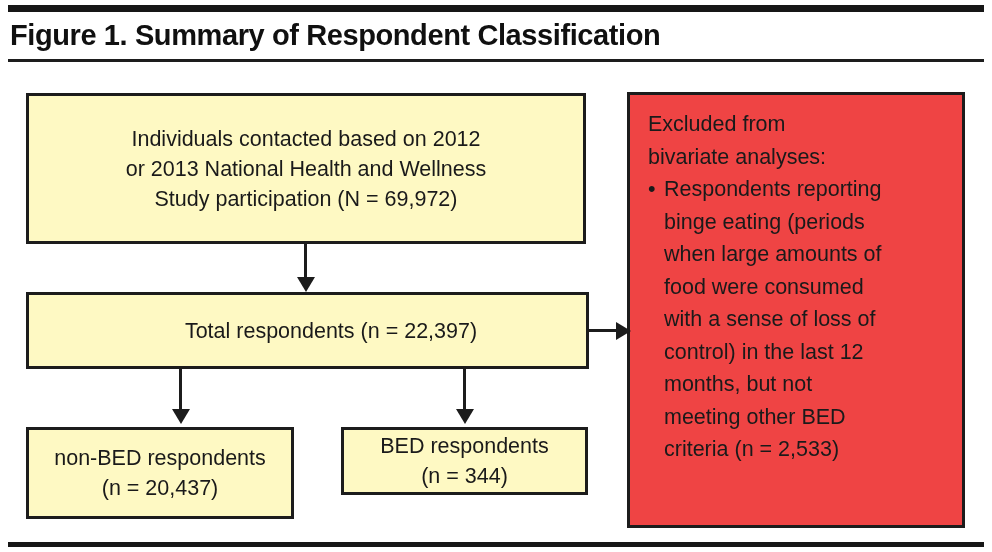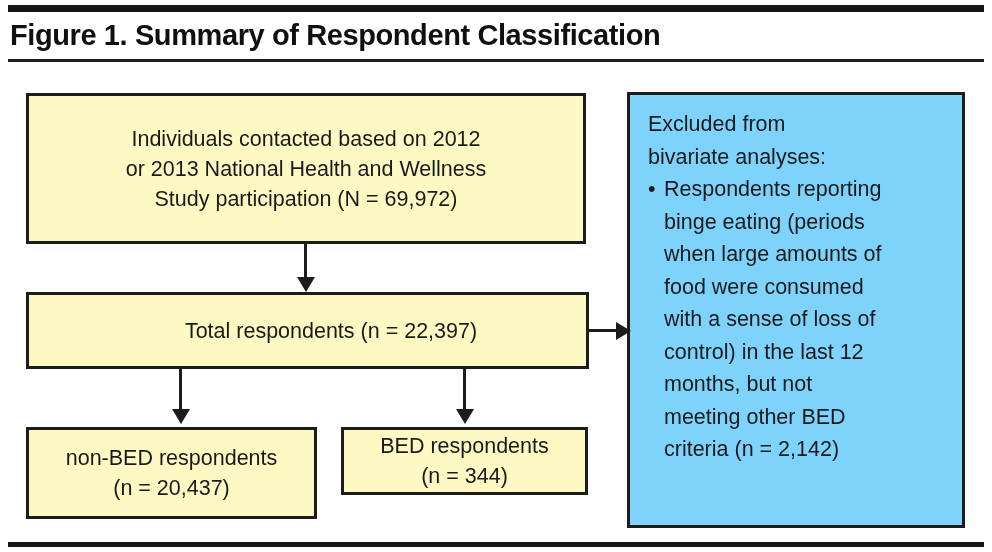--- a/index.html
+++ b/index.html
@@ -69,33 +69,33 @@
     font-size: 21.5px;
     line-height: 30px;
     color: #1a1a1a;
     padding: 0 8px;
     white-space: pre-line;
   }
 
   
   #box-contacted  { left: 26px;  top: 93px;  width: 560px; height: 151px; }
   #box-total      { left: 26px;  top: 292px; width: 563px; height: 77px; padding-left: 47px;  }
-  #box-nonbed     { left: 26px;  top: 427px; width: 291px; height: 92px;  }
+  #box-nonbed     { left: 26px;  top: 427px; width: 268px; height: 92px;  }
   #box-bed        { left: 341px; top: 427px; width: 247px; height: 68px;  }
 
   
   #box-excluded {
     position: absolute;
     box-sizing: border-box;
     left: 627px;
     top: 92px;
     width: 338px;
     height: 436px;
     border: 3px solid #1c1c1c;
-    background: #7dd3fc;
+    background: #ef4444;
     padding: 13px 12px 0 18px;
   }
   .excl-head {
     font-size: 21.5px;
     line-height: 32.5px;
     color: #1a1a1a;
     white-space: pre-line;
   }
   .excl-bullet-row {
     display: flex;
@@ -193,21 +193,21 @@
   <div class="excl-bullet-row">
     <div class="excl-bullet-dot">•</div>
     <div class="excl-bullet-text">Respondents reporting
 binge eating (periods
 when large amounts of
 food were consumed
 with a sense of loss of
 control) in the last 12
 months, but not
 meeting other BED
-criteria (n = 2,142)</div>
+criteria (n = 2,533)</div>
   </div>
 </div>
 
 <div class="conn-line-v" id="conn1-line"></div>
 <div class="arrow-down" id="conn1-head"></div>
 
 <div class="conn-line-h" id="conn2-line"></div>
 <div class="arrow-right" id="conn2-head"></div>
 
 <div class="conn-line-v" id="conn3-line"></div>

